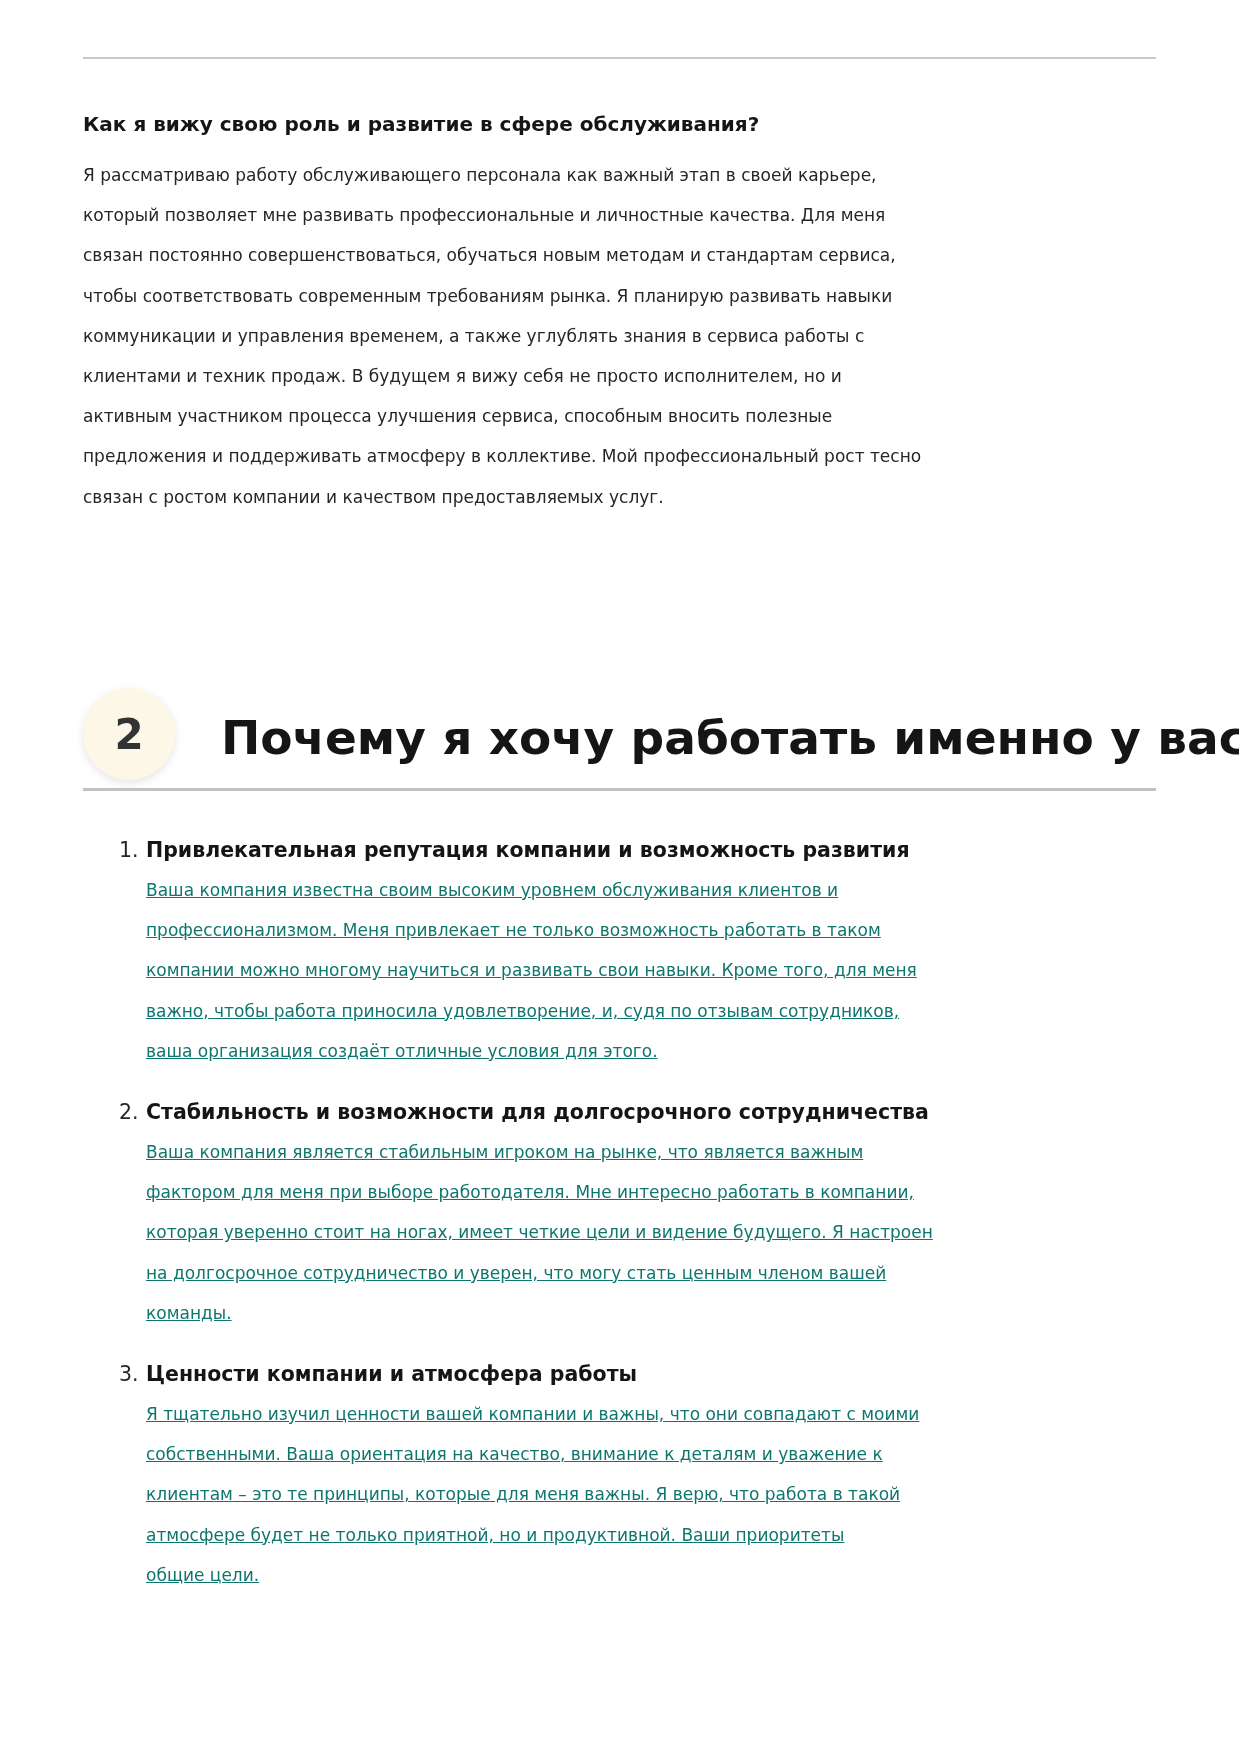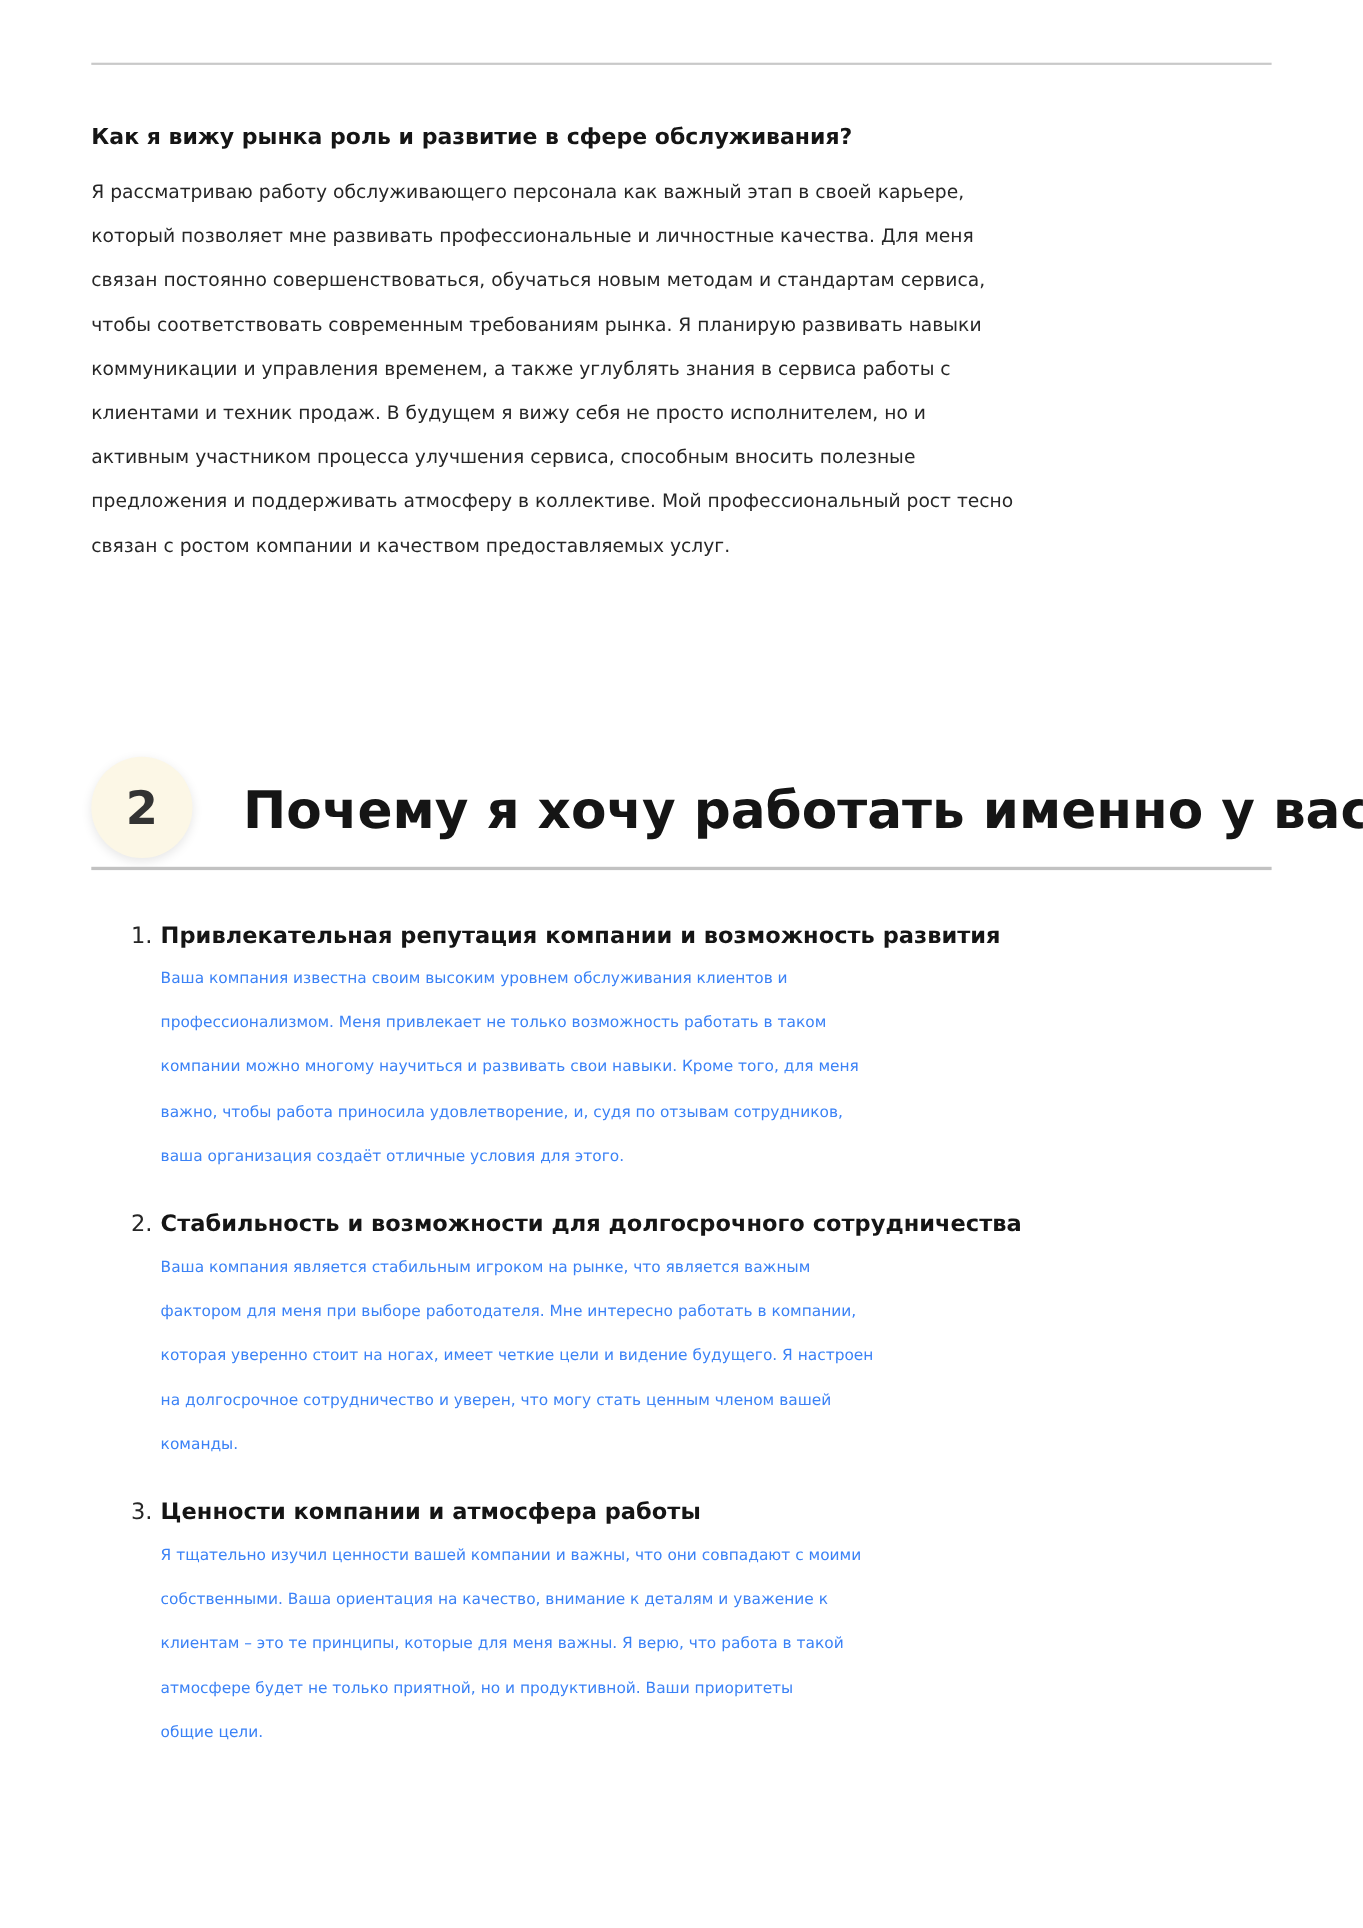--- a/index.html
+++ b/index.html
@@ -118,37 +118,38 @@
     .reason-title {
       display: block;
       font-size: 20.5px;
       line-height: 40px;
       font-weight: bold;
       color: #151515;
       white-space: nowrap;
     }
     .reason-text {
       display: block;
-      font-size: 14px;
+      font-size: 17px;
       line-height: 40.2px;
-      color: #3b82f6;
+      color: #0f766e;
+      text-decoration: underline;
     }
     .reason-text .line {
       display: block;
       white-space: nowrap;
     }
   </style>
 </head>
 <body>
 
 <div class="page">
 
   <div class="top-rule"></div>
 
-  <h3 class="subheading">Как я вижу рынка роль и развитие в сфере обслуживания?</h3>
+  <h3 class="subheading">Как я вижу свою роль и развитие в сфере обслуживания?</h3>
 
   <p class="intro-para">
     <span class="line">Я рассматриваю работу обслуживающего персонала как важный этап в своей карьере,</span>
     <span class="line">который позволяет мне развивать профессиональные и личностные качества. Для меня</span>
     <span class="line">связан постоянно совершенствоваться, обучаться новым методам и стандартам сервиса,</span>
     <span class="line">чтобы соответствовать современным требованиям рынка. Я планирую развивать навыки</span>
     <span class="line">коммуникации и управления временем, а также углублять знания в сервиса работы с</span>
     <span class="line">клиентами и техник продаж. В будущем я вижу себя не просто исполнителем, но и</span>
     <span class="line">активным участником процесса улучшения сервиса, способным вносить полезные</span>
     <span class="line">предложения и поддерживать атмосферу в коллективе. Мой профессиональный рост тесно</span>

